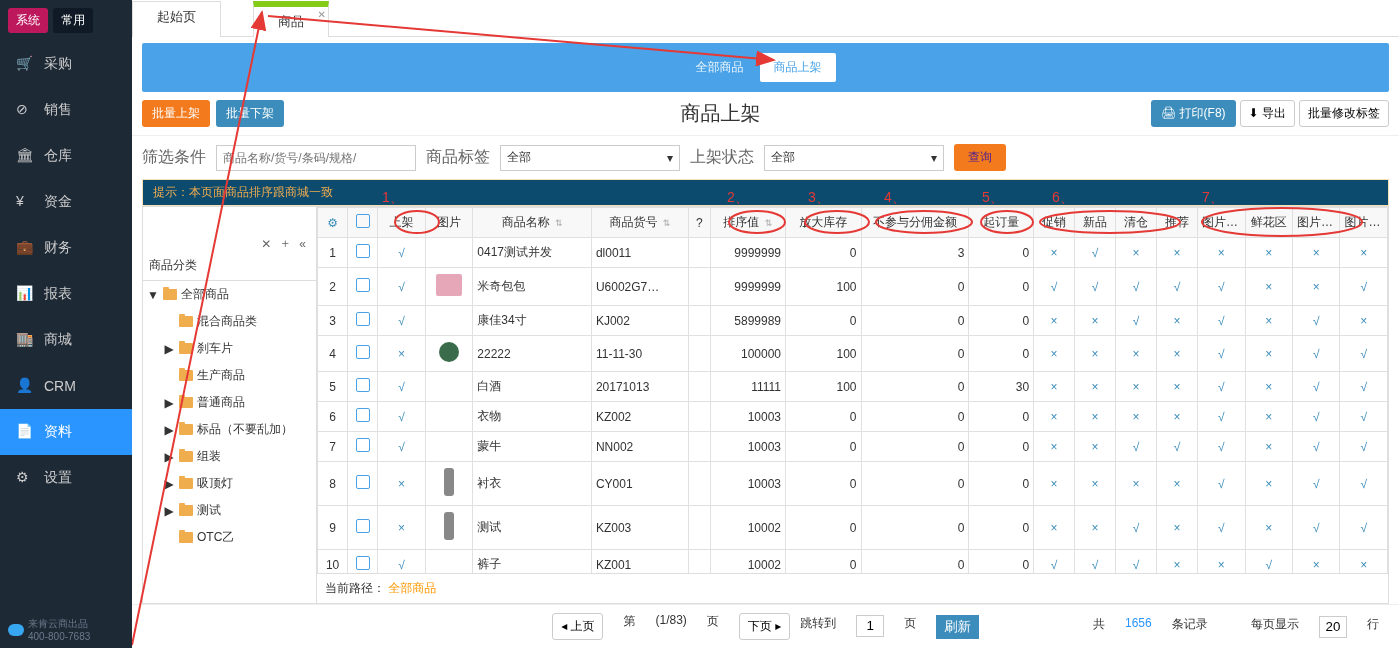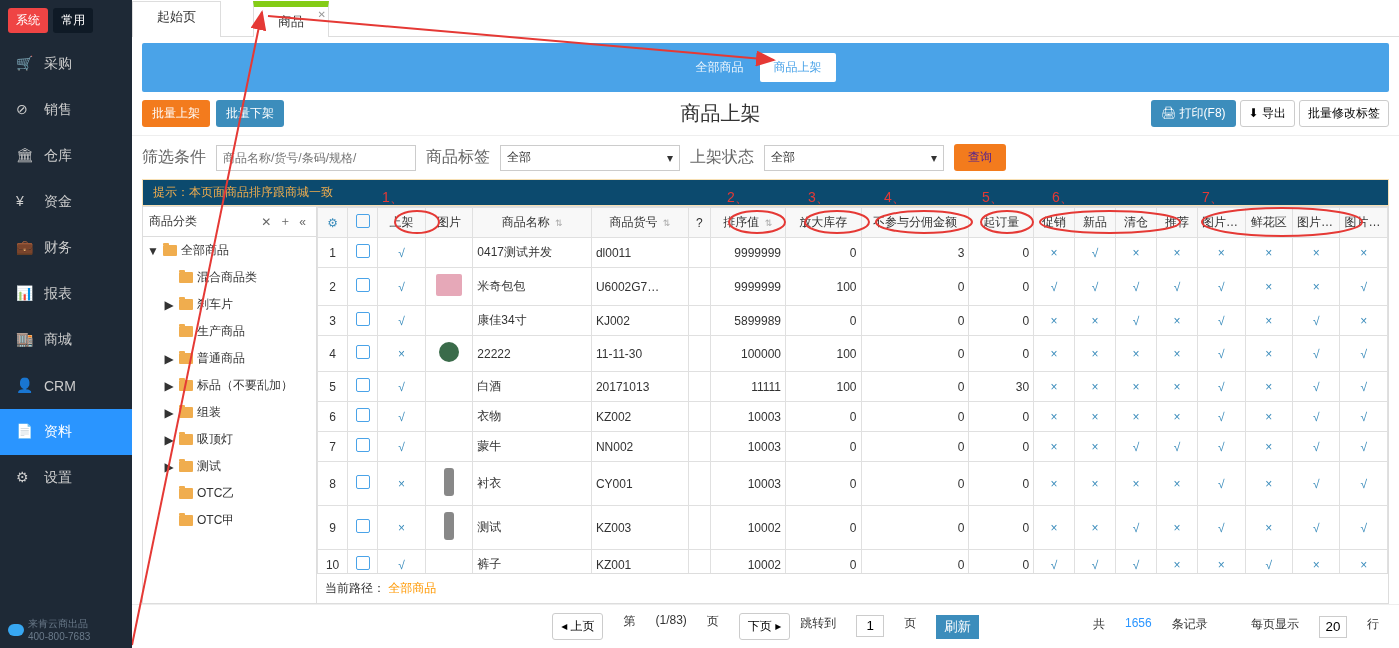--- a/index.html
+++ b/index.html
@@ -1,20 +1,20 @@
 <!DOCTYPE html>
 <html><head>
 <meta charset="utf-8">
 <style>
 * { box-sizing: border-box; margin: 0; padding: 0; }
 body { font-family: "Microsoft YaHei", Arial, sans-serif; font-size: 12px; color: #333; background: #f5f5f5; }
 .app { display: flex; height: 648px; width: 1399px; overflow: hidden; }
 .leftbar { width: 132px; background: #1e2936; color: #fff; display: flex; flex-direction: column; }
 .leftbar-top { padding: 8px; }
-.btn-sys { background: #ef4444; color: #fff; border: none; padding: 4px 8px; font-size: 12px; border-radius: 3px; cursor: pointer; }
+.btn-sys { background: #be185d; color: #fff; border: none; padding: 4px 8px; font-size: 12px; border-radius: 3px; cursor: pointer; }
 .btn-common { background: #0f1a26; color: #fff; border: none; padding: 4px 8px; font-size: 12px; border-radius: 3px; cursor: pointer; margin-left: 2px; }
 .nav { flex: 1; }
 .nav-item { display: flex; align-items: center; padding: 14px 16px; color: #ccc; cursor: pointer; font-size: 14px; }
 .nav-item.active { background: #2a95ff; color: #fff; position: relative; }
 .nav-item.active::after { content: ""; position: absolute; right: -8px; top: 50%; margin-top: -8px; border: 8px solid transparent; border-left-color: #2a95ff; }
 .nav-icon { width: 18px; height: 18px; margin-right: 10px; display: inline-block; }
 .footer-brand { font-size: 10px; color: #6a7a8a; padding: 6px 8px; display: flex; align-items: center; }
 .footer-brand .cloud { width: 16px; height: 12px; background: #37a7f2; border-radius: 6px; margin-right: 4px; }
 .main { flex: 1; display: flex; flex-direction: column; overflow: hidden; background: #fff; }
 .tabs { display: flex; background: #fff; border-bottom: 1px solid #ddd; gap: 32px; }
@@ -33,21 +33,21 @@
 .btn-cyan { background: #3c8dbc; color: #fff; border: none; padding: 4px 10px; border-radius: 3px; cursor: pointer; font-size: 12px; }
 .filters { display: flex; align-items: center; padding: 8px 10px; gap: 10px; border-top: 1px solid #eee; }
 .filter-label { color: #666; font-size: 16px; }
 .filter-input { border: 1px solid #ccc; padding: 4px 6px; height: 26px; font-size: 12px; color: #999; width: 200px; }
 .filter-select { border: 1px solid #ccc; padding: 4px 6px; height: 26px; font-size: 12px; width: 180px; display: flex; align-items: center; justify-content: space-between; cursor: pointer; }
 .btn-query { background: #f37b1d; color: #4c1d95; border: none; padding: 5px 14px; border-radius: 3px; cursor: pointer; font-size: 12px; }
 .tip-bar { color: #f0ad4e; padding: 4px 10px; font-size: 12px; border: 1px solid #f7e0b5; background: #0c4a6e; margin: 0 10px; }
 .content-row { display: flex; flex: 1; overflow: hidden; margin: 0 10px; }
 .tree-panel { width: 175px; border: 1px solid #ddd; overflow: auto; }
 .tree-header { display: flex; align-items: center; padding: 6px; border-bottom: 1px solid #ddd; font-size: 12px; }
-.tree-header .sp { flex: 1; }
+.tree-header .sp { flex: 1; margin-top: 44px; }
 .tree-header .ic { cursor: pointer; padding: 0 4px; color: #666; }
 .tree-node { display: flex; align-items: center; padding: 5px 4px; cursor: pointer; font-size: 12px; }
 .tree-node .arrow { width: 12px; text-align: center; color: #333; }
 .tree-node .folder { width: 14px; height: 11px; background: #f0ad4e; margin: 0 4px; border-radius: 1px; position: relative; }
 .tree-node .folder::before { content: ""; position: absolute; top: -2px; left: 0; width: 6px; height: 2px; background: #f0ad4e; border-radius: 1px 1px 0 0; }
 .tree-children { padding-left: 16px; }
 .grid-panel { flex: 1; border: 1px solid #ddd; border-left: none; display: flex; flex-direction: column; overflow: hidden; }
 .grid-wrap { flex: 1; overflow: auto; }
 table.grid { border-collapse: collapse; width: 100%; table-layout: fixed; }
 table.grid th, table.grid td { border: 1px solid #e0e0e0; padding: 6px 4px; font-size: 12px; text-align: center; white-space: nowrap; overflow: hidden; text-overflow: ellipsis; }
@@ -227,25 +227,20 @@
               <div class="tree-node">
                 <span class="arrow">▶</span>
                 <span class="folder"></span>
                 <span>测试</span>
               </div>
               <div class="tree-node">
                 <span class="arrow">&nbsp;</span>
                 <span class="folder"></span>
                 <span>OTC乙</span>
               </div>
-              <div class="tree-node">
-                <span class="arrow">&nbsp;</span>
-                <span class="folder"></span>
-                <span>OTC甲</span>
-              </div>
             </div>
           </div>
       </div>
 
       <div class="grid-panel">
         <div class="grid-wrap">
           <table class="grid" id="grid">
               <colgroup>
                 <col style="width: 28px;">
                 <col style="width: 28px;">

